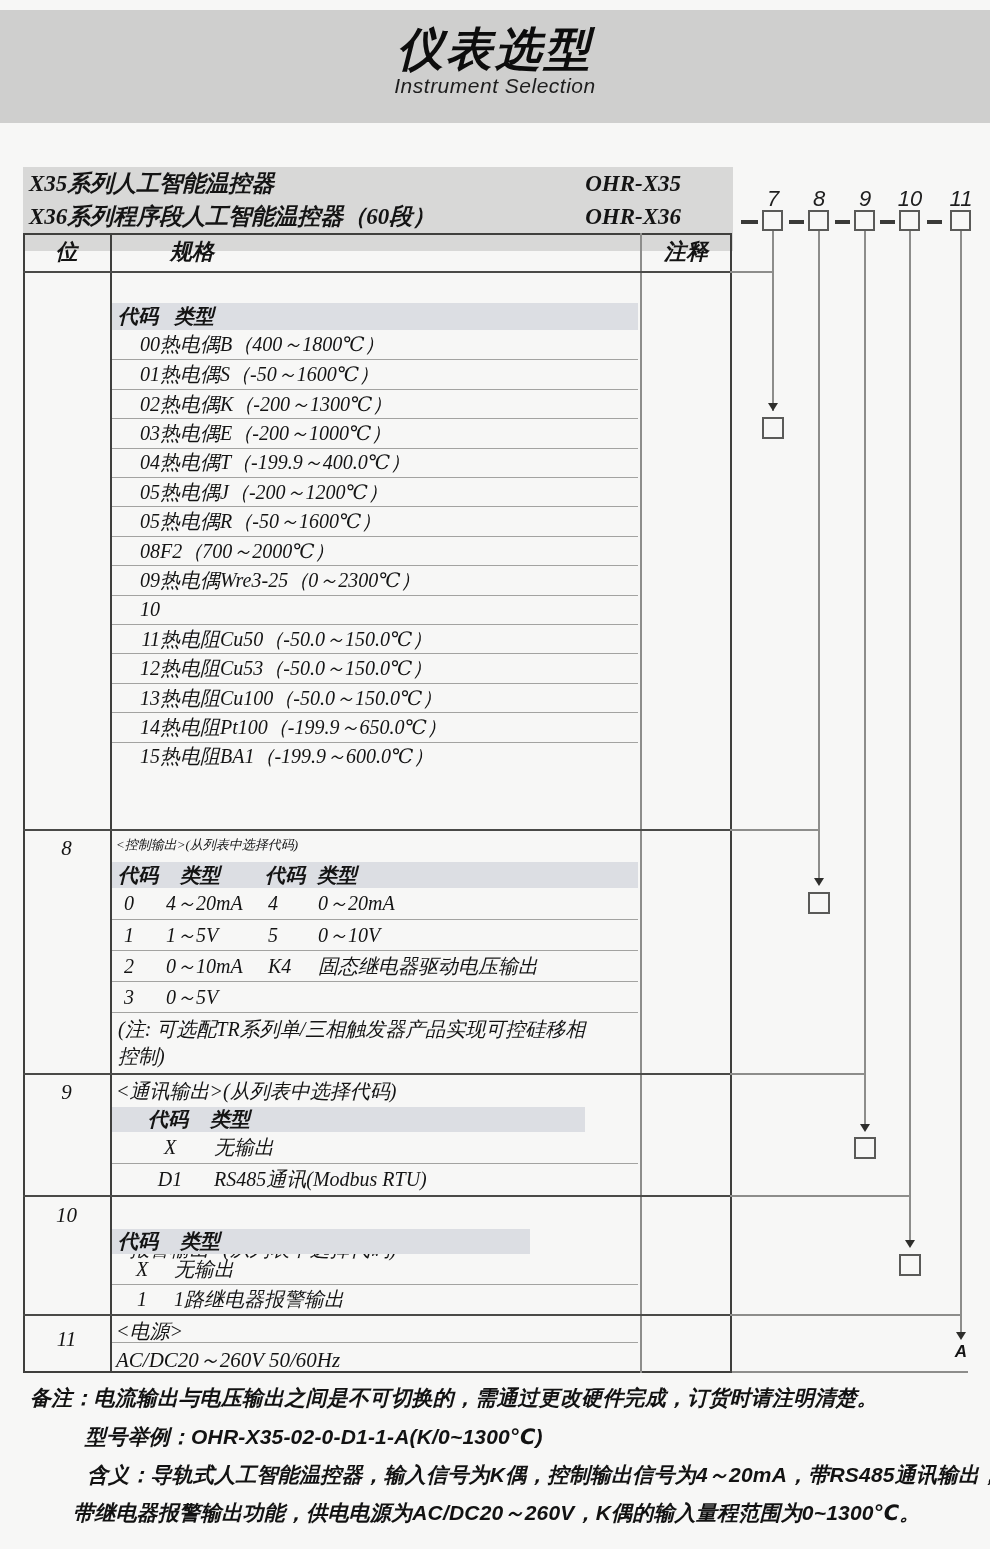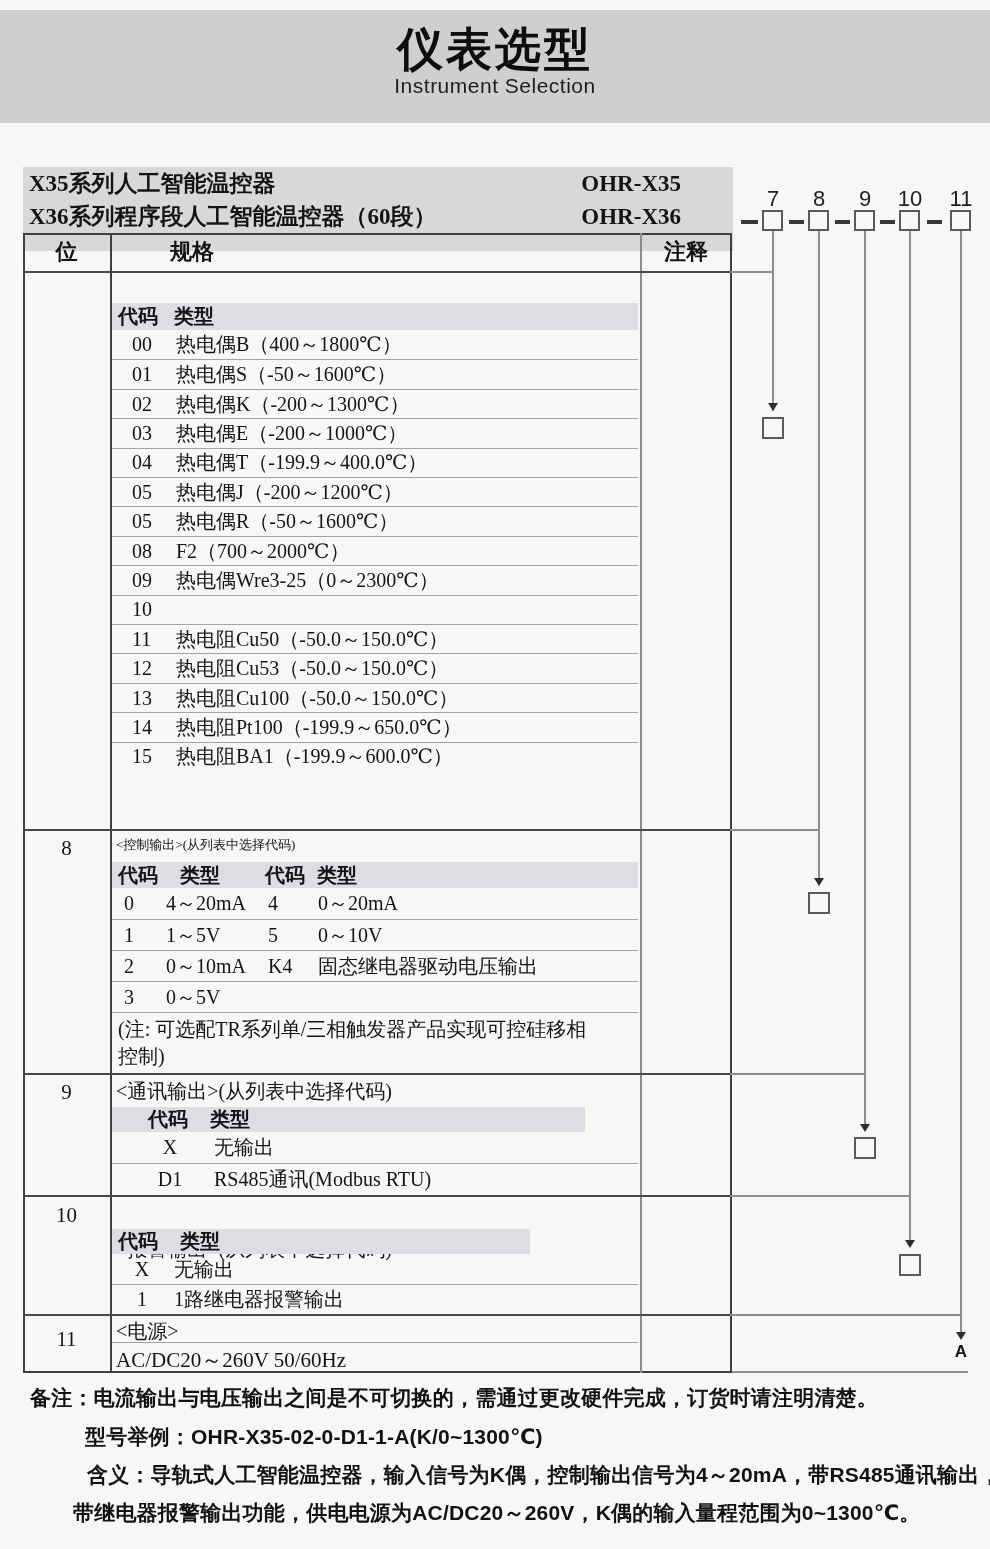--- a/index.html
+++ b/index.html
@@ -1,18 +1,18 @@
 <!DOCTYPE html>
 <html><head>
 <meta charset="utf-8">
 <style>
   html,body { margin:0; padding:0; background:#f7f7f6; }
   * { box-sizing:border-box; }
   .page { position:relative; width:990px; height:1549px; background:#f7f7f6;
-          font-family:"Liberation Serif","DejaVu Serif",serif; color:#141414; overflow:hidden; }
+          font-family:"Liberation Serif","DejaVu Serif",serif; color:#141414; overflow:hidden;font-style:italic; }
   .abs { position:absolute; }
 
   
   .band { left:0; top:10px; width:990px; height:113px; background:#cfcfce; text-align:center; }
   .band .title { font-family:"Liberation Sans","DejaVu Sans",sans-serif; font-weight:bold;
                  font-size:46px; letter-spacing:3px; color:#0d0d0d; padding-top:15px; line-height:48px; }
   .band .subtitle { font-family:"Liberation Sans","DejaVu Sans",sans-serif; font-size:21px;
                     color:#1d1d1d; line-height:26px; letter-spacing:0.5px; }
 
   
@@ -49,21 +49,21 @@
   .pos-label { left:23px; width:87px; text-align:center; font-size:21px; }
 
   .grayhead { background:#dcdee3; display:flex; align-items:center; font-weight:bold; font-size:20px; }
 
   
   .s7-head { left:112px; top:303px; width:526px; height:27px; }
   .s7-head .hc { margin-left:6px; width:56px; }
   .s7-rows { left:112px; top:330px; width:526px; height:500px; }
   .s7-rows .row { display:flex; align-items:center; height:29.41px; font-size:20px; }
   .s7-rows .row + .row { border-top:1px solid #a3a3a1; }
-  .s7-rows .code { margin-left:20px; width:44px; }
+  .s7-rows .code { margin-left:4px; width:44px;text-align:right; }
 
   
   .s8-title { left:116px; top:836px; font-size:13px; white-space:nowrap; }
   .s8-head { left:112px; top:862px; width:526px; height:26px; }
   .s8-head .c1 { margin-left:6px; width:62px; } .s8-head .c2 { width:85px; }
   .s8-head .c3 { width:52px; } .s8-head .c4 { flex:1; }
   .s8-rows { left:112px; top:888px; width:526px; border-bottom:1px solid #a3a3a1; }
   .s8-rows .row { display:flex; align-items:center; height:31px; font-size:20px; }
   .s8-rows .row + .row { border-top:1px solid #a3a3a1; }
   .s8-rows .r1 { margin-left:12px; width:42px; } .s8-rows .r2 { width:102px; }

